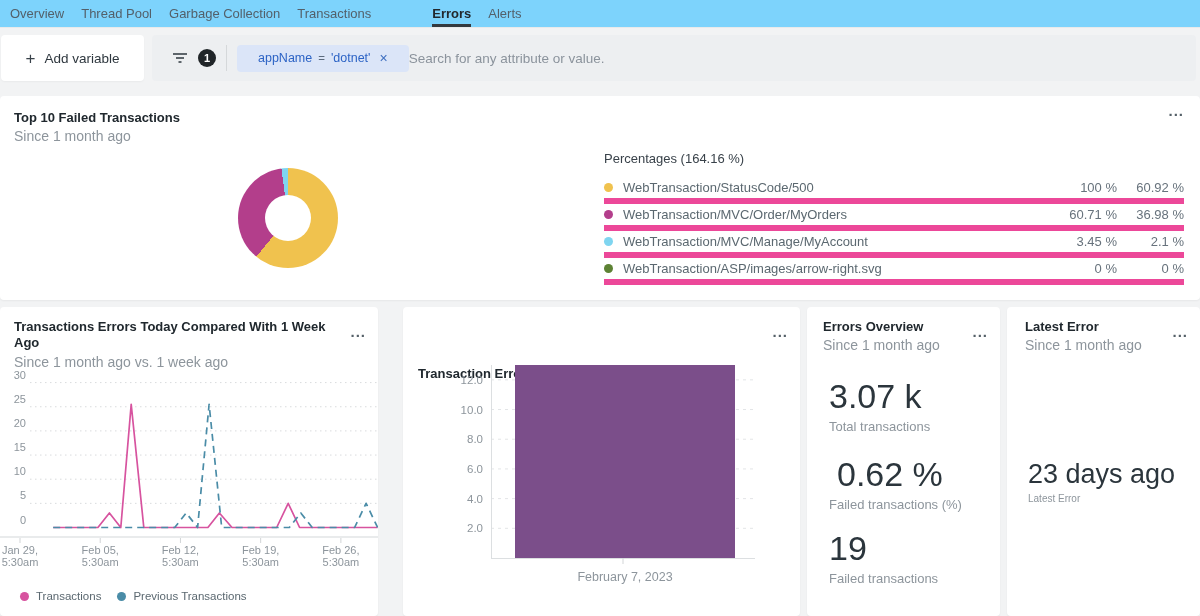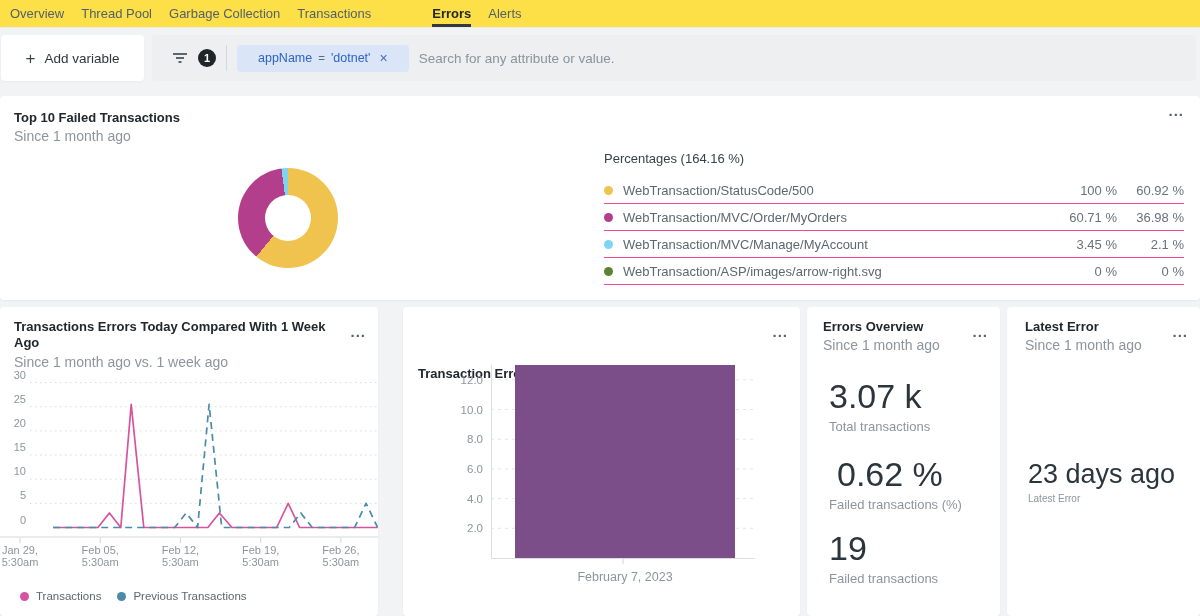--- a/index.html
+++ b/index.html
@@ -7,21 +7,21 @@
   body {
     font-family:"Liberation Sans", sans-serif;
     background:#f2f3f4;
     position:relative;
     overflow:hidden;
     color:#222b31;
   }
   
   .topnav {
     position:absolute; left:0; top:0; width:1200px; height:28px;
-    background:#fde047; border-bottom:1px solid #e8eaeb;
+    background:#7dd3fc; border-bottom:1px solid #e8eaeb;
     display:flex; align-items:stretch; padding-left:10px;
   }
   .tab {
     display:flex; align-items:center; margin-right:17px;
     font-size:13px; color:#53606a; cursor:pointer; position:relative; white-space:nowrap;
   }
   .tab.active { color:#22282d; font-weight:700;margin-left:44px; }
   .tab.active::after {
     content:""; position:absolute; left:0; right:0; bottom:0; height:3px; background:#33393e;
   }
@@ -47,21 +47,21 @@
   }
   .filter-divider { width:1px; height:26px; background:#d5d8da; margin:0 10px; flex:0 0 auto; }
   .filter-chip {
     background:#dbe5f8; border-radius:4px; height:27px; padding:0 21px;
     display:flex; align-items:center; gap:6px; font-size:12.5px; cursor:pointer; flex:0 0 auto;
   }
   .chip-attr, .chip-val { color:#2c63c5; }
   .chip-op { color:#5b6a7d; font-size:11.5px; }
   .chip-x { color:#3f6fc0; font-size:14px; margin-left:3px; cursor:pointer; }
   .filter-input {
-    border:none; background:transparent; outline:none; flex:1; margin-left:10px;
+    border:none; background:transparent; outline:none; flex:1; margin-left:0;
     font-family:inherit; font-size:13.5px; color:#39424a;
   }
   .filter-input::placeholder { color:#8b939c; }
   
   .panel {
     position:absolute; background:#ffffff; border-radius:4px;
     box-shadow:0 1px 2px rgba(0,0,0,0.05); overflow:hidden;
   }
   .panel-title { font-size:13px; font-weight:700; color:#20282e; line-height:1.25; }
   .panel-sub { font-size:14px; color:#8d959c; margin-top:2px; }
@@ -74,21 +74,21 @@
   .donut {
     position:absolute; left:238px; top:72px; width:100px; height:100px; border-radius:50%;
   }
   .donut-hole {
     position:absolute; left:27px; top:27px; width:46px; height:46px; border-radius:50%; background:#ffffff;
   }
   .t10-legend { position:absolute; left:604px; top:55px; width:580px; }
   .t10-header { font-size:13px; color:#39424a; }
   .t10-rows { margin-top:11px; }
   .t10-row {
-    display:flex; align-items:center; height:27px; border-bottom:1px solid #ec4899;
+    display:flex; align-items:center; height:27px; border-bottom:6px solid #ec4899;
     cursor:pointer;
   }
   .t10-dot { width:9px; height:9px; border-radius:50%; margin-right:10px; flex:0 0 auto; }
   .t10-label { flex:1; font-size:13px; color:#5b6870; white-space:nowrap; overflow:hidden; }
   .t10-v1 { width:85px; text-align:right; font-size:13px; color:#67727c; }
   .t10-v2 { width:67px; text-align:right; font-size:13px; color:#67727c; }
   
   #panel-compare { left:0;    top:307px; width:378px; height:309px; }
   #panel-daybyday{ left:403px; top:307px; width:397px; height:309px; }
   #panel-overview{ left:807px; top:307px; width:193px; height:309px; }

